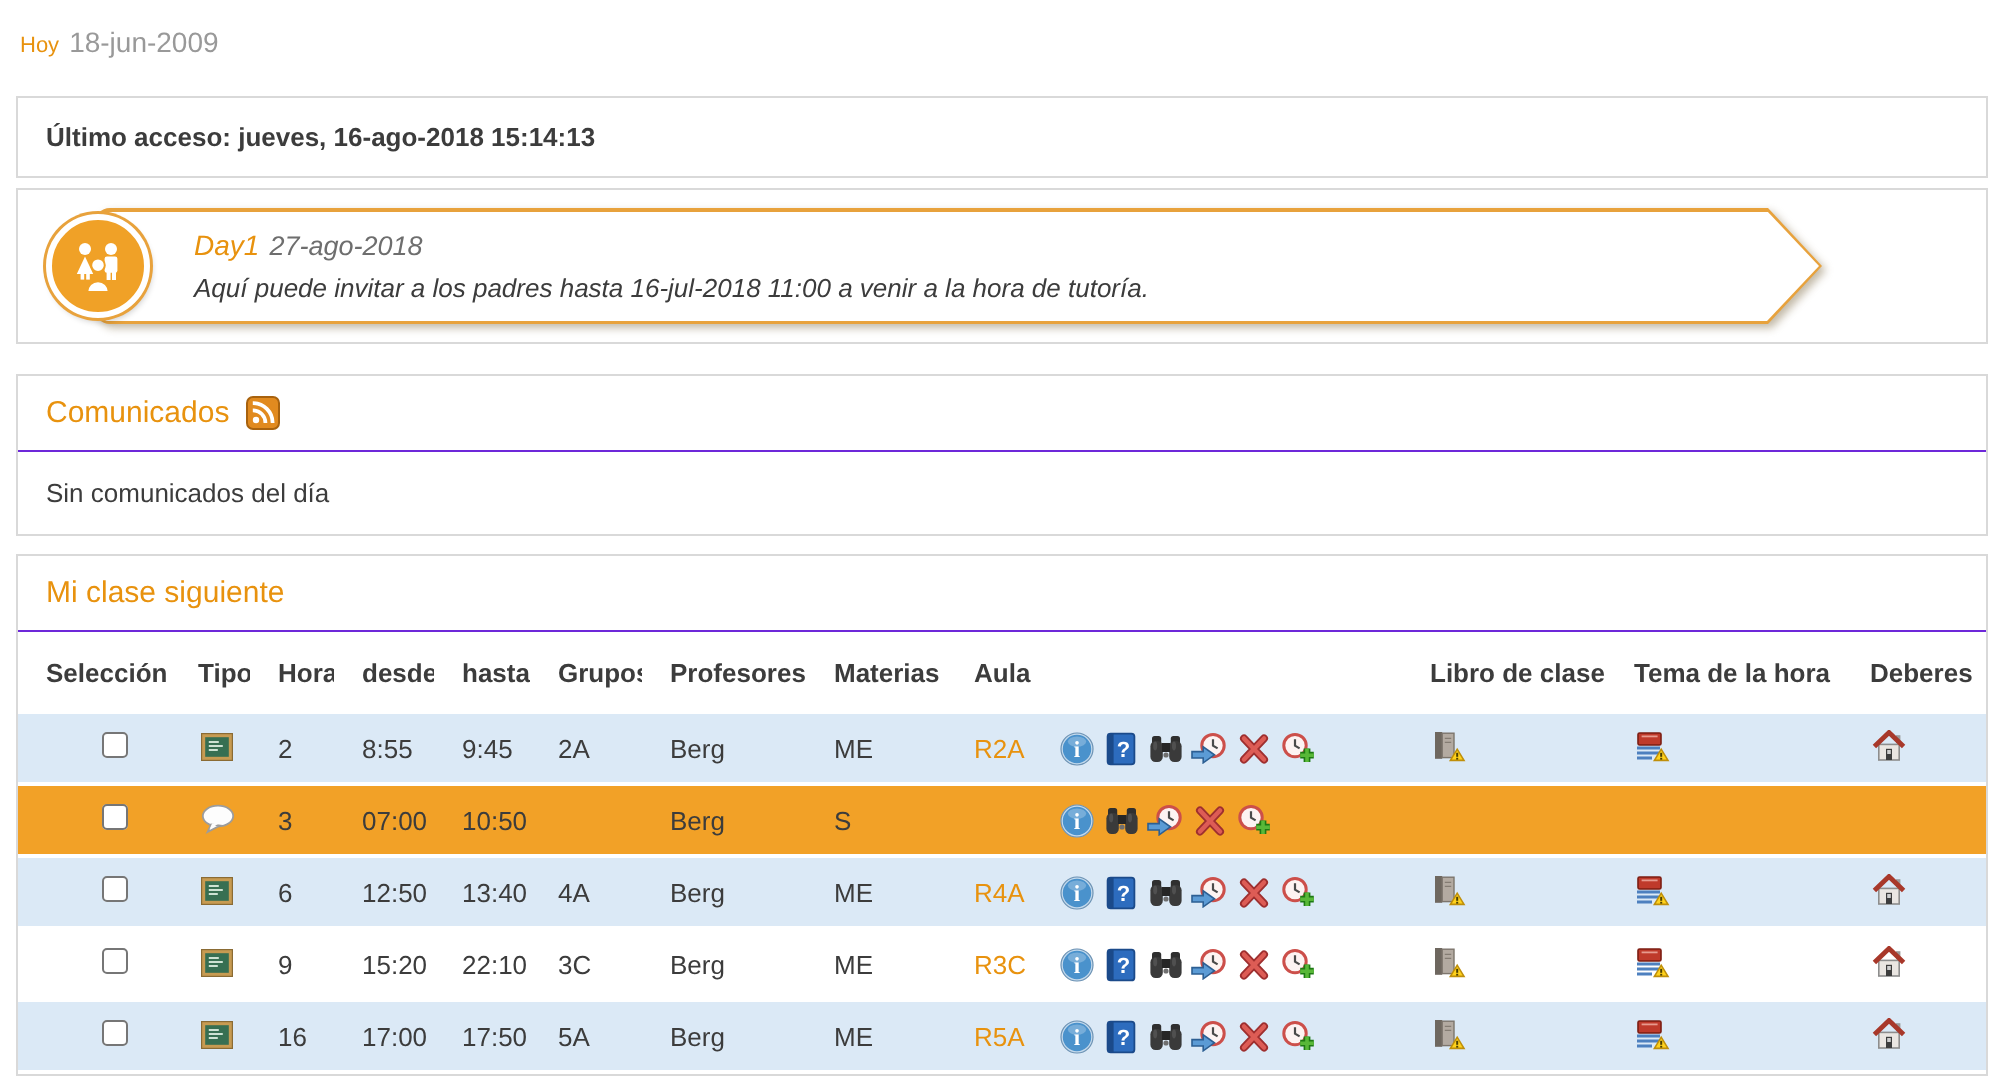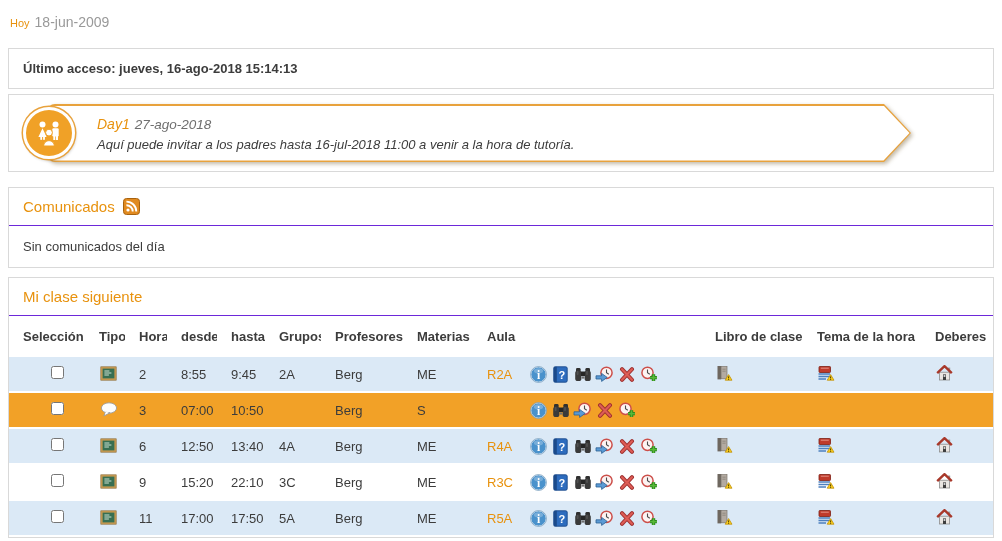--- a/index.html
+++ b/index.html
@@ -503,21 +503,21 @@
           </tr>
           <tr class="row-blue">
             <td class="cell-sel"><input type="checkbox" style=""></td>
             <td class="cell-tipo"><span class="icon">
                 <svg width="17" height="15" viewBox="0 0 17 15">
                   <rect x="0.8" y="0.8" width="15.4" height="13.4" fill="#c79b52" stroke="#8a6b34" stroke-width="0.6"></rect>
                   <rect x="2.6" y="2.6" width="11.8" height="9.8" fill="#376f52"></rect>
                   <path d="M4.4 5 h5 M4.4 7 h7 M4.4 9 h4.5" stroke="#cde2d3" stroke-width="1"></path>
                 </svg>
               </span></td>
-            <td class="cell-hora">11</td>
+            <td class="cell-hora">16</td>
             <td class="cell-desde">17:00</td>
             <td class="cell-hasta">17:50</td>
             <td class="cell-grupos">5A</td>
             <td class="cell-profesores">Berg</td>
             <td class="cell-materias">ME</td>
             <td class="cell-aula"><span class="aula-link">R5A</span></td>
             <td class="cell-actions">
               <div class="iconrow">
                 <span class="icon">
                   <svg width="17" height="17" viewBox="0 0 17 17">

